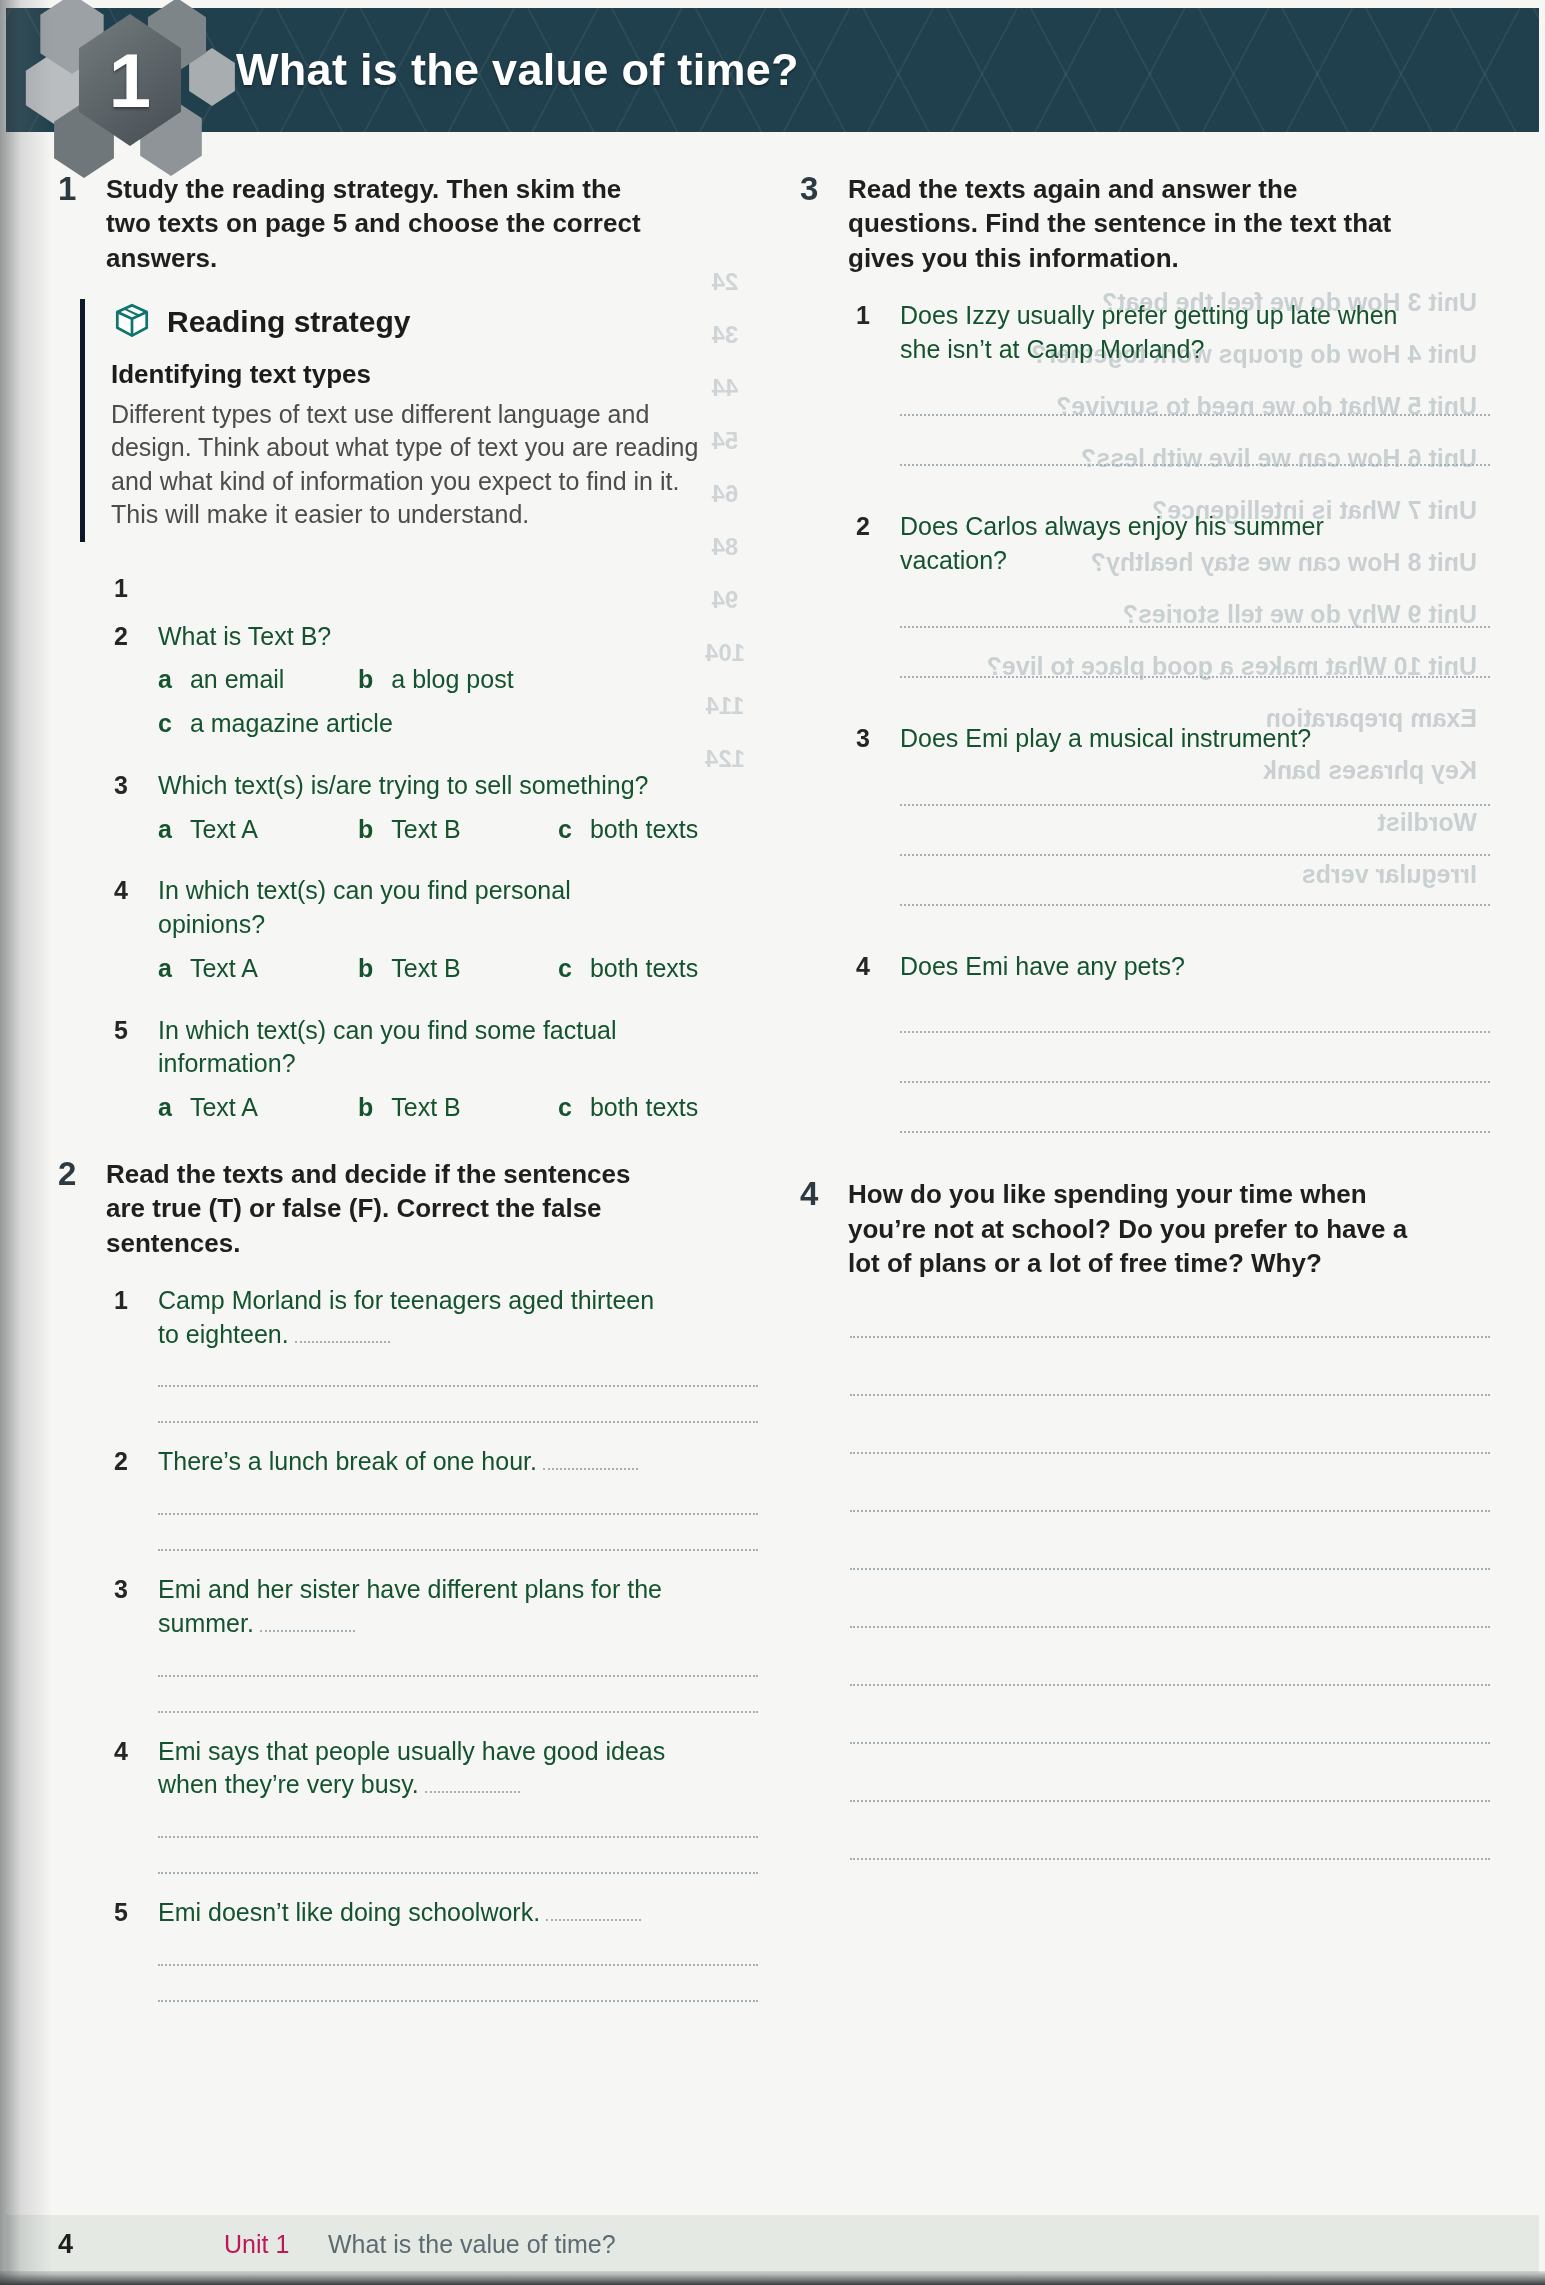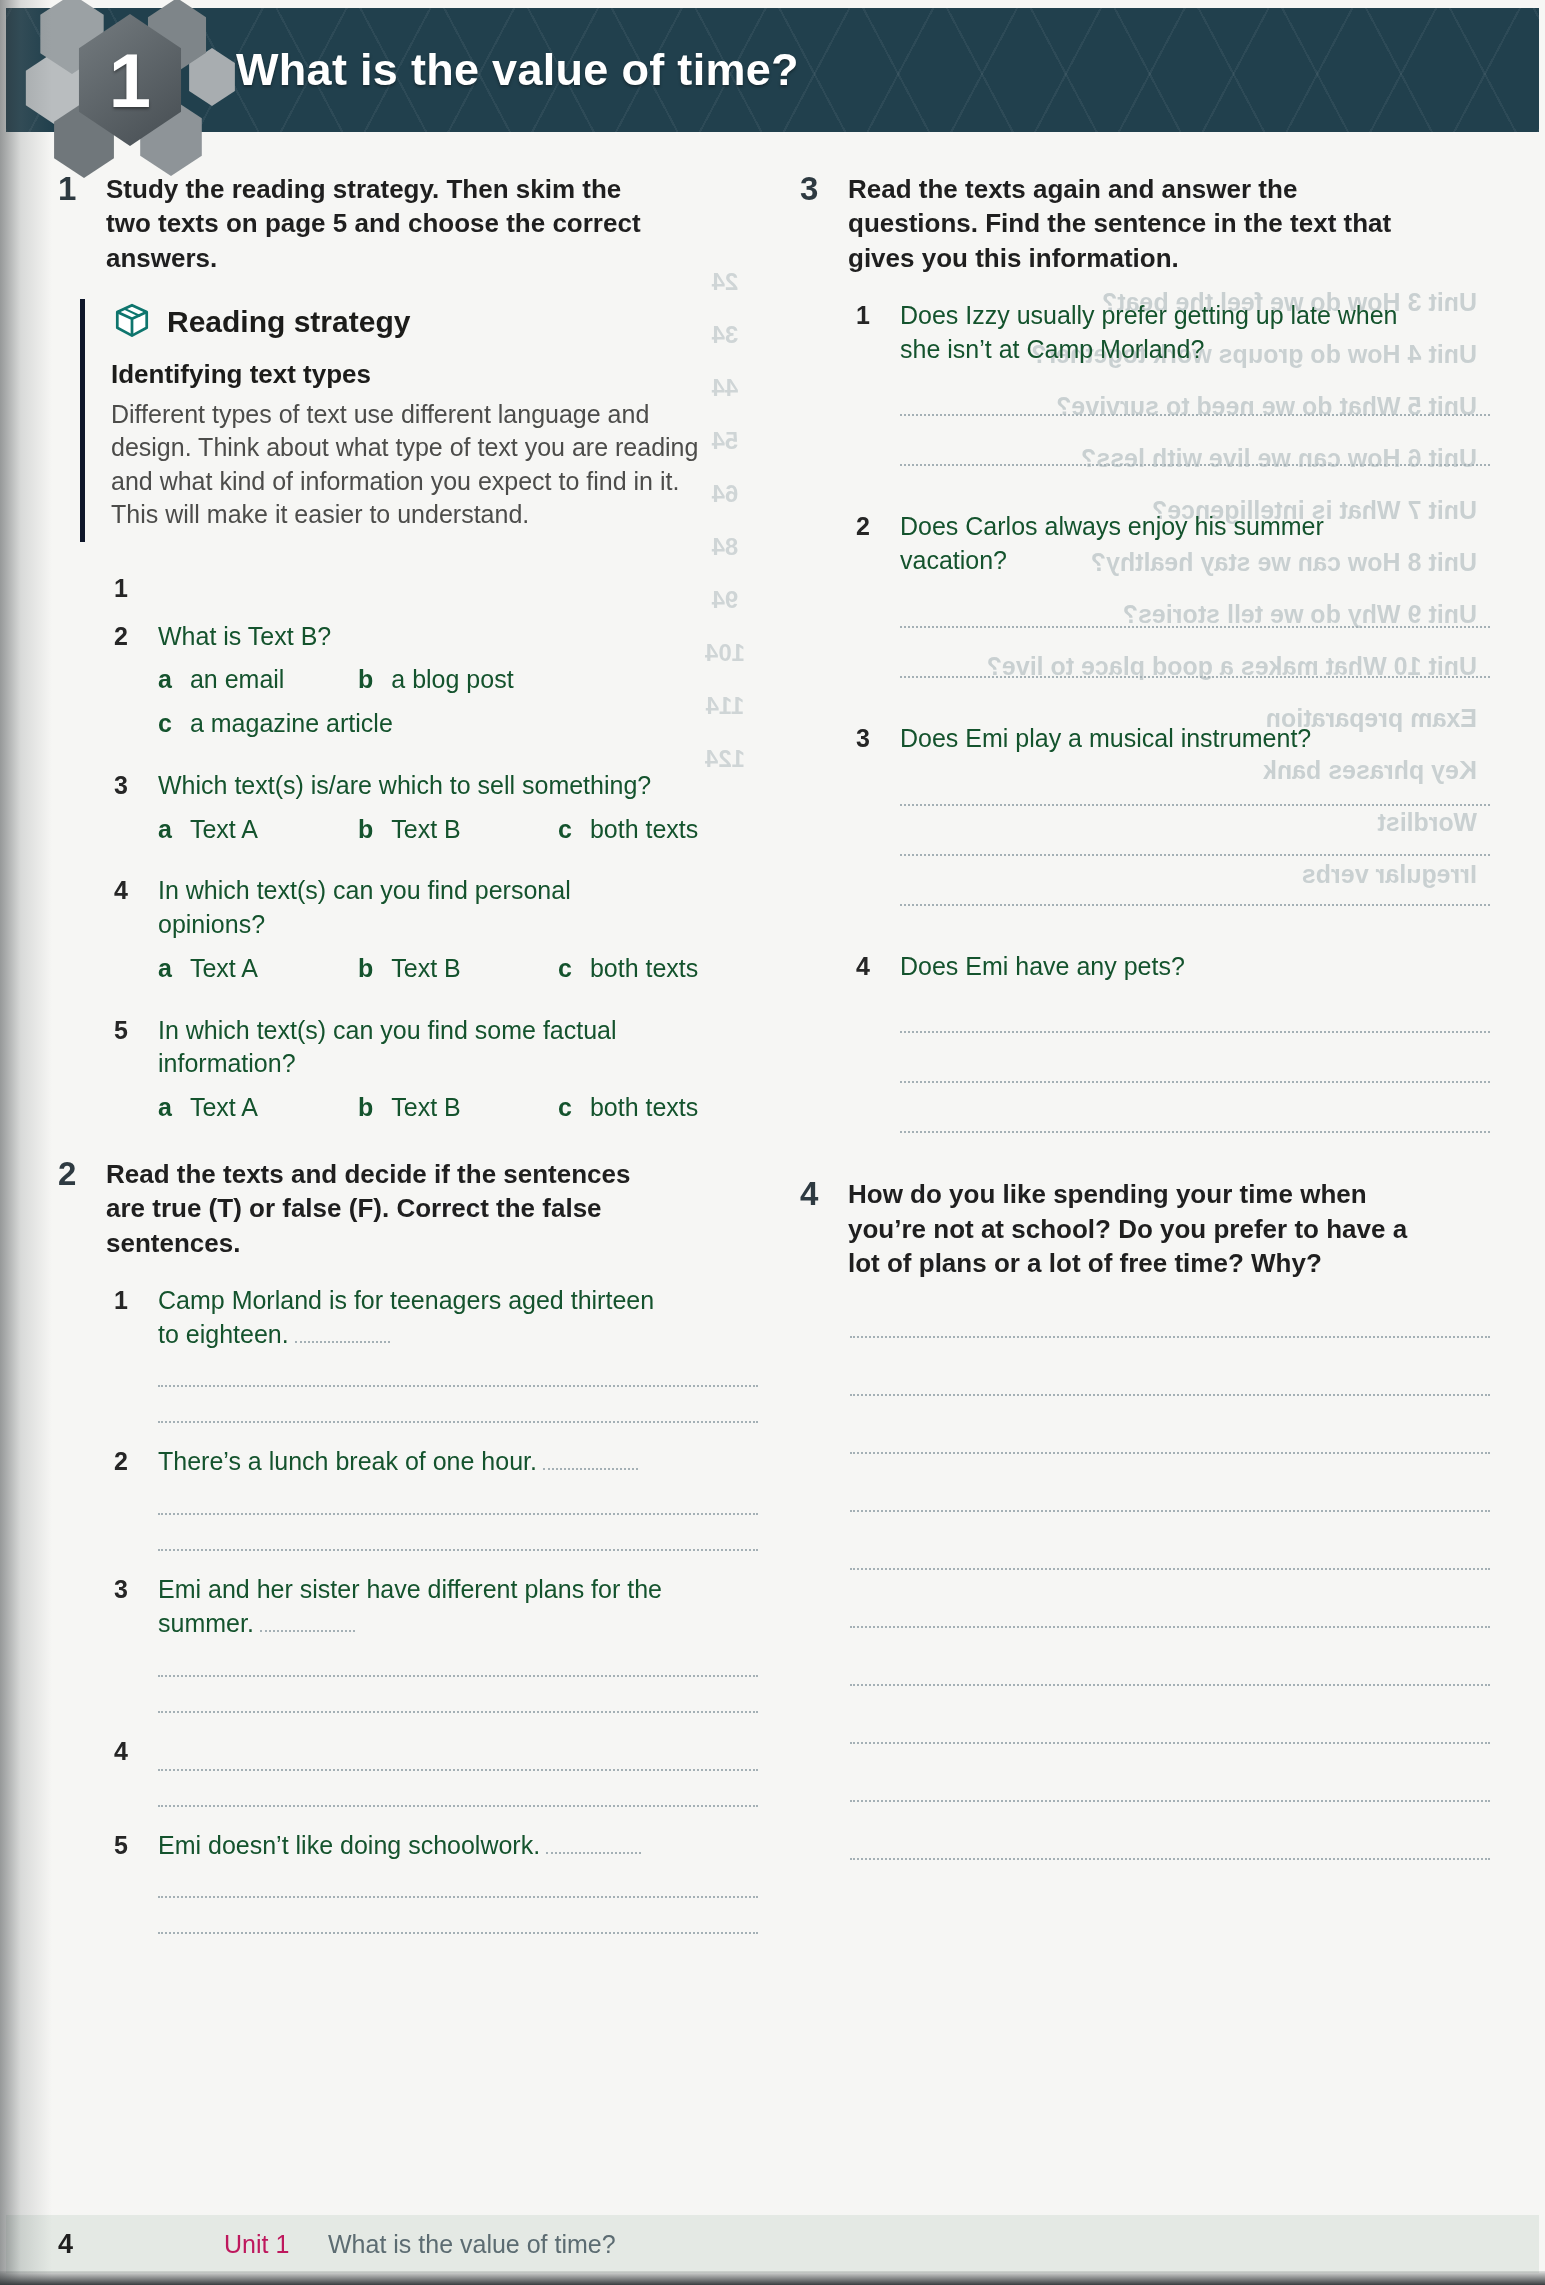--- a/index.html
+++ b/index.html
@@ -209,21 +209,21 @@
               <span class="opt"><b>a</b><span>an email</span></span>
               <span class="opt"><b>b</b><span>a blog post</span></span>
               <span class="opt"><b>c</b><span>a magazine article</span></span>
             </div>
           </div>
         </div>
 
         <div class="q">
           <span class="q-num">3</span>
           <div class="q-body">
-            <p class="preline">Which text(s) is/are which to sell something?</p>
+            <p class="preline">Which text(s) is/are trying to sell something?</p>
             <div class="opts">
               <span class="opt"><b>a</b><span>Text A</span></span>
               <span class="opt"><b>b</b><span>Text B</span></span>
               <span class="opt"><b>c</b><span>both texts</span></span>
             </div>
           </div>
         </div>
 
         <div class="q">
           <span class="q-num">4</span>
@@ -287,20 +287,22 @@
           <p><span class="preline">Emi and her sister have different plans for the
 summer.</span><span class="dots-inline"></span></p>
           <div class="dotline"></div>
           <div class="dotline"></div>
         </div>
       </div>
 
       <div class="q titem">
         <span class="q-num">4</span>
         <div class="q-body">
+          <p><span class="preline">Emi says that people usually have good ideas
+when they’re very busy.</span><span class="dots-inline"></span></p>
           <div class="dotline"></div>
           <div class="dotline"></div>
         </div>
       </div>
 
       <div class="q titem">
         <span class="q-num">5</span>
         <div class="q-body">
           <p><span class="preline">Emi doesn’t like doing schoolwork.</span><span class="dots-inline"></span></p>
           <div class="dotline"></div>

